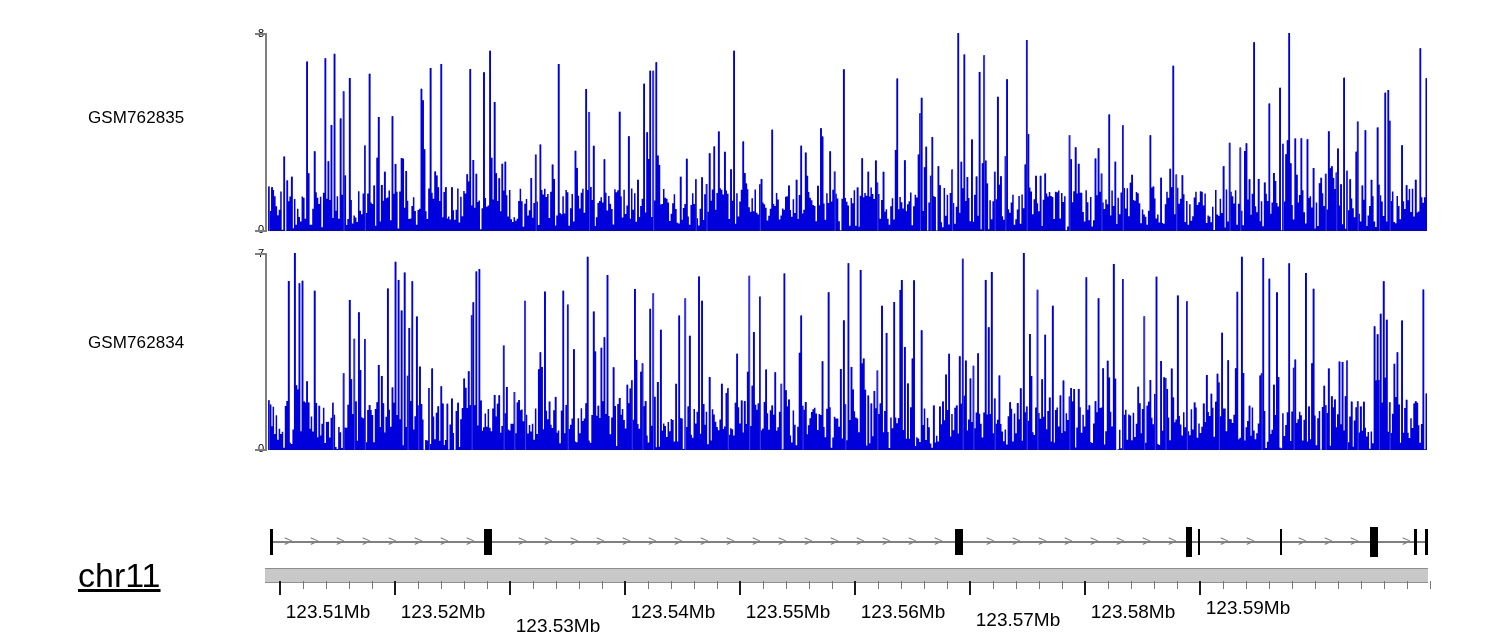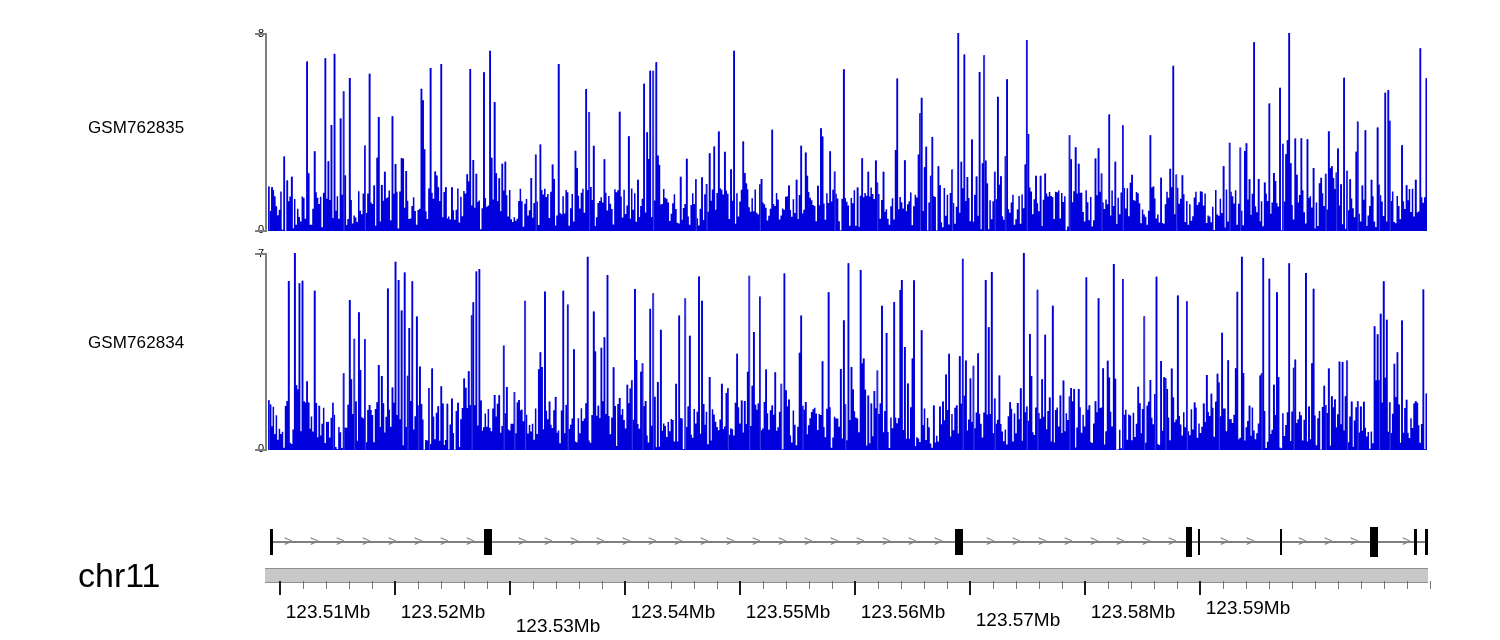--- a/index.html
+++ b/index.html
@@ -107,21 +107,21 @@
     color: #000000;
     white-space: nowrap;
     transform: translateX(-50%);
   }
 </style>
 </head>
 <body>
 
 <div id="viewport">
 
-  <div class="track-label" style="top:118px;">GSM762835</div>
+  <div class="track-label" style="top:108px;">GSM762835</div>
 
   <div class="yaxis-text" style="left:238px; top:27px;">8</div>
   <div class="yaxis-text" style="left:238px; top:223px;">0</div>
 
   <div class="yaxis-line yaxis-vert" style="left:265px; top:33px; height:199px;"></div>
   <div class="yaxis-line yaxis-tick" style="left:255px; top:33px;"></div>
   <div class="yaxis-line yaxis-tick" style="left:255px; top:230px;"></div>
 
   <div class="cov-wrap" id="cov1" style="left:268px; top:33px; width:1159px; height:198px;">
       <svg width="1159" height="198" viewBox="0 0 1159 198">
@@ -710,21 +710,21 @@
       <div class="exon-block" style="left: 484px; width: 8px; height: 26px; top: 14px;"></div>
       <div class="exon-block" style="left: 955px; width: 8px; height: 26px; top: 14px;"></div>
       <div class="exon-block" style="left: 1186px; width: 6px; height: 30px; top: 12px;"></div>
       <div class="exon-thin" style="left: 1198px; width: 2px; height: 26px; top: 14px;"></div>
       <div class="exon-thin" style="left: 1280px; width: 2px; height: 26px; top: 14px;"></div>
       <div class="exon-block" style="left: 1370px; width: 8px; height: 30px; top: 12px;"></div>
       <div class="exon-thin" style="left: 1414px; width: 3px; height: 26px; top: 14px;"></div>
       <div class="exon-thin" style="left: 1425px; width: 3px; height: 26px; top: 14px;"></div>
     </div>
 
-  <div class="chr-label" style="left:78px; top:556px;">chr11</div>
+  <div class="chr-label" style="left:78px; top:556px;text-decoration:underline;">chr11</div>
 
   <div class="ideogram-bar" style="left:265px; top:568px; width:1163px; height:13px;"></div>
 
   <div id="ruler" style="position:absolute; left:0; top:0; width:1500px; height:640px; pointer-events:none;margin-left:10px;">
       <div class="ruler-tick-minor" style="left: 293px; top: 581px; height: 8px;"></div>
       <div class="ruler-tick-minor" style="left: 316px; top: 581px; height: 8px;"></div>
       <div class="ruler-tick-minor" style="left: 339px; top: 581px; height: 8px;"></div>
       <div class="ruler-tick-minor" style="left: 362px; top: 581px; height: 8px;"></div>
       <div class="ruler-tick-minor" style="left: 408px; top: 581px; height: 8px;"></div>
       <div class="ruler-tick-minor" style="left: 431px; top: 581px; height: 8px;"></div>

